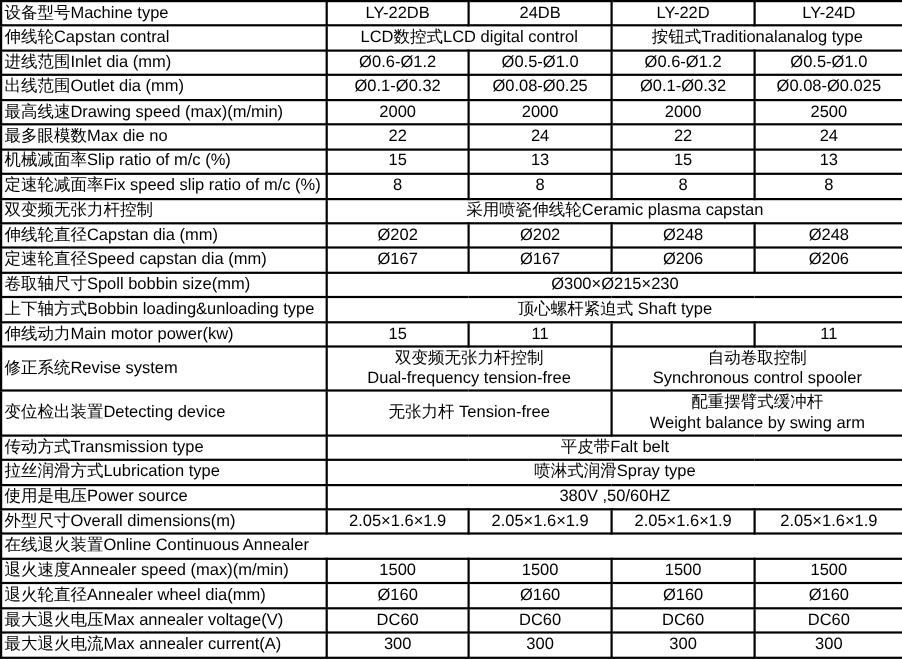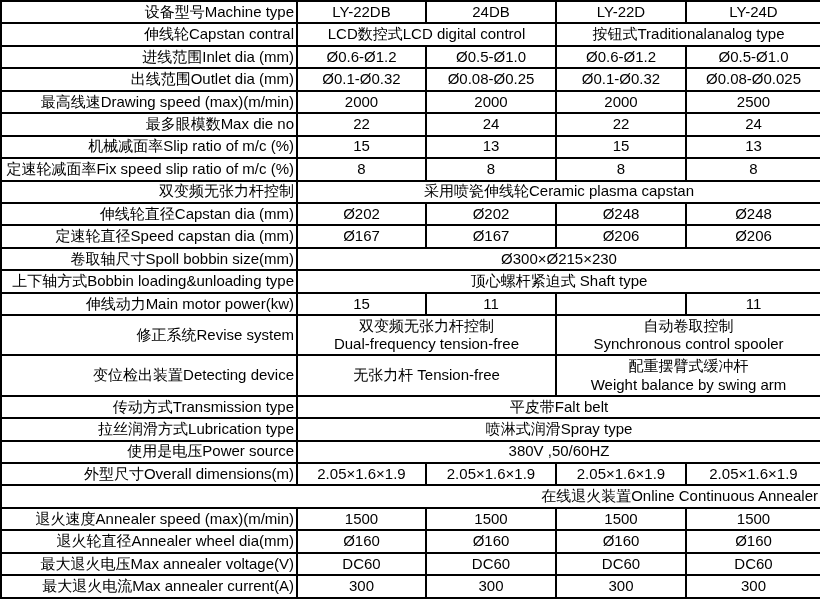--- a/index.html
+++ b/index.html
@@ -24,30 +24,30 @@
   }
   table.spec td {
     border: 2px solid #000000;
     height: 20px;
     line-height: 1.25;
     padding: 0 2px;
     overflow: hidden;
     vertical-align: middle;
   }
   td.label {
-    text-align: right;
+    text-align: left;
     white-space: nowrap;
     padding-left: 3px;
   }
   td.value {
     text-align: center;
     white-space: pre-line;
   }
   td.section {
-    text-align: right;
+    text-align: left;
     white-space: nowrap;
   }
 </style>
 </head>
 <body>
 
 <table class="spec">
   <colgroup>
     <col style="width:296px">
     <col style="width:129px">

